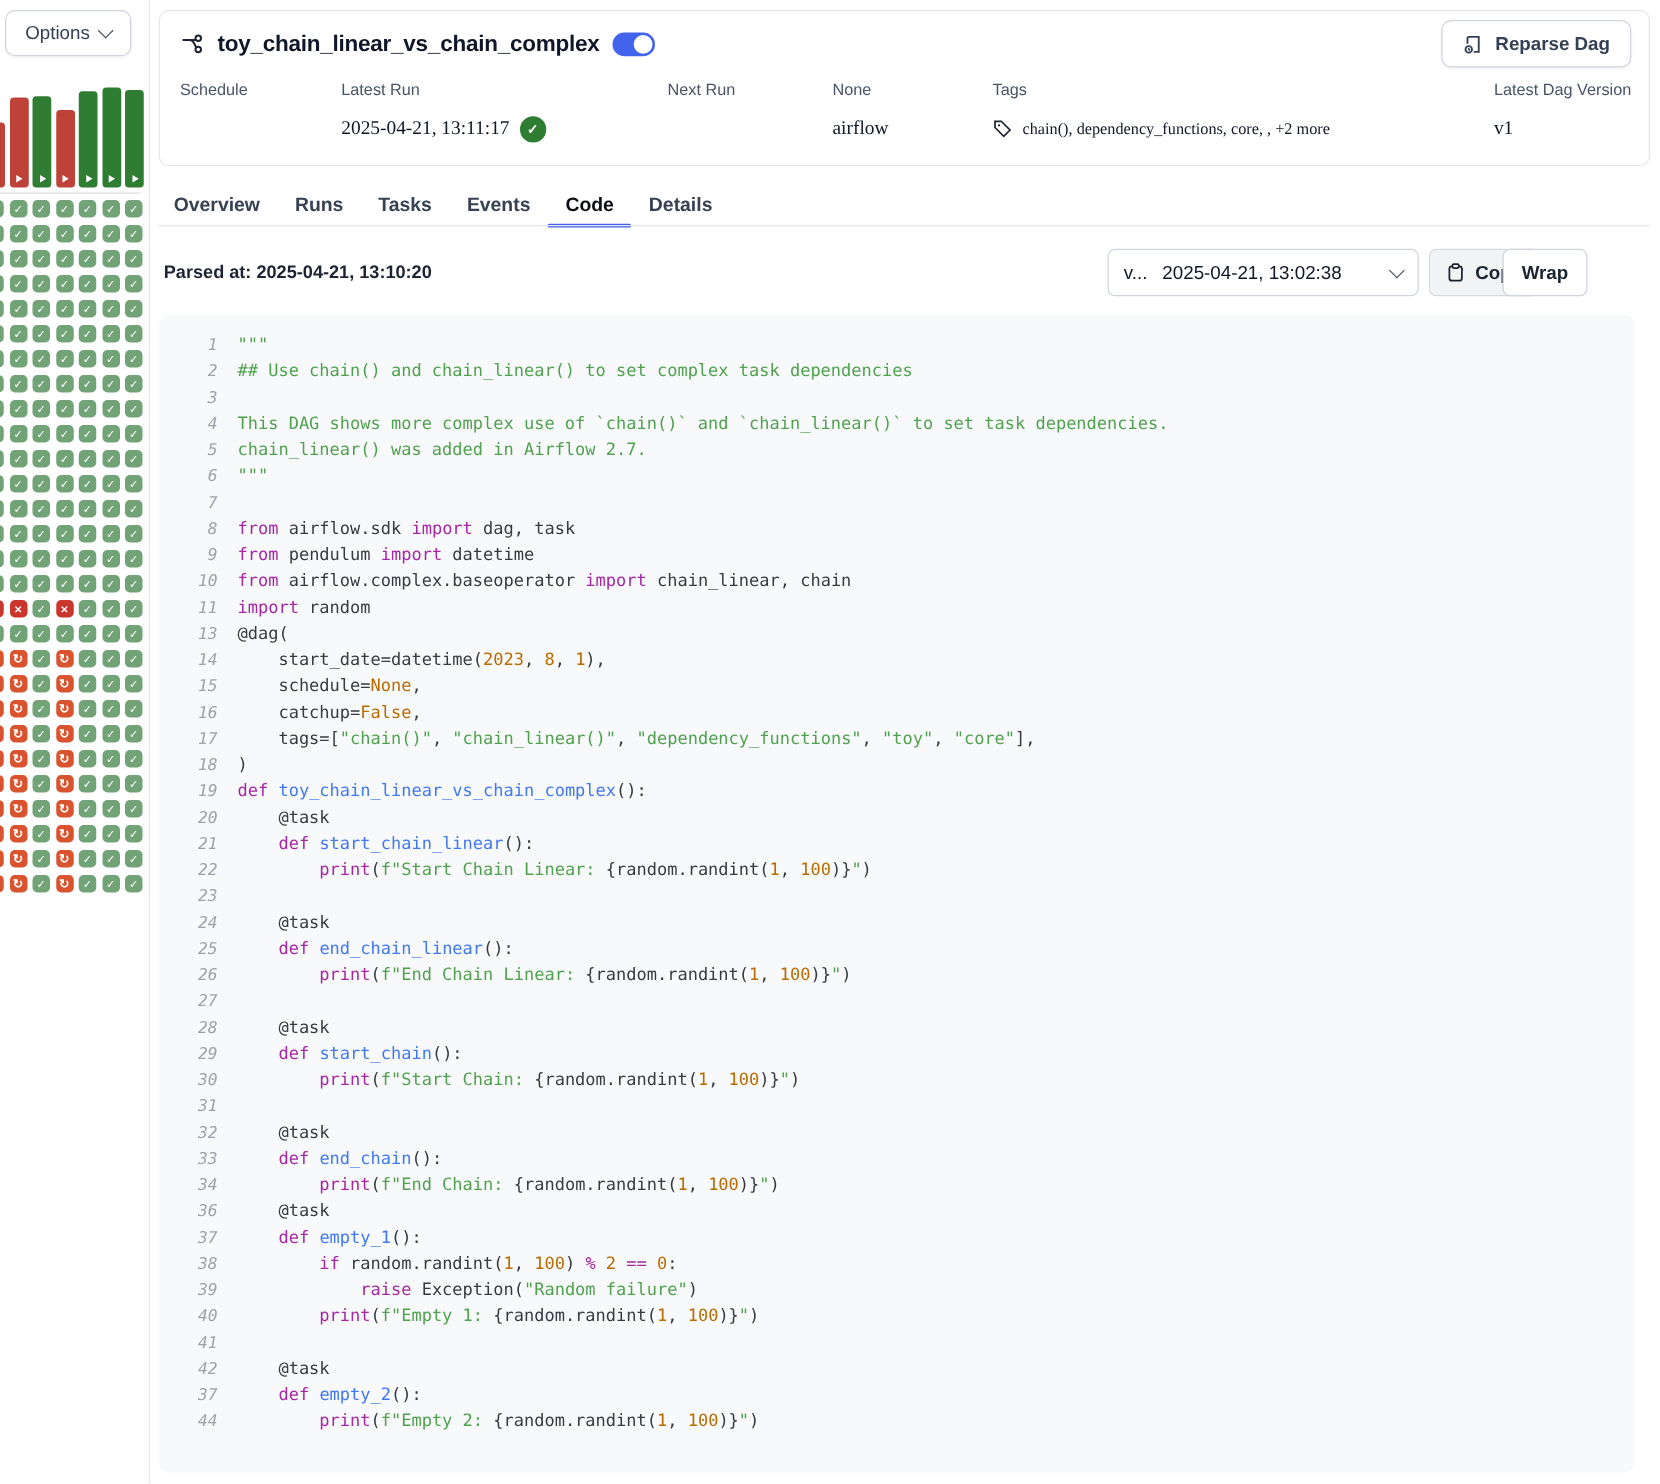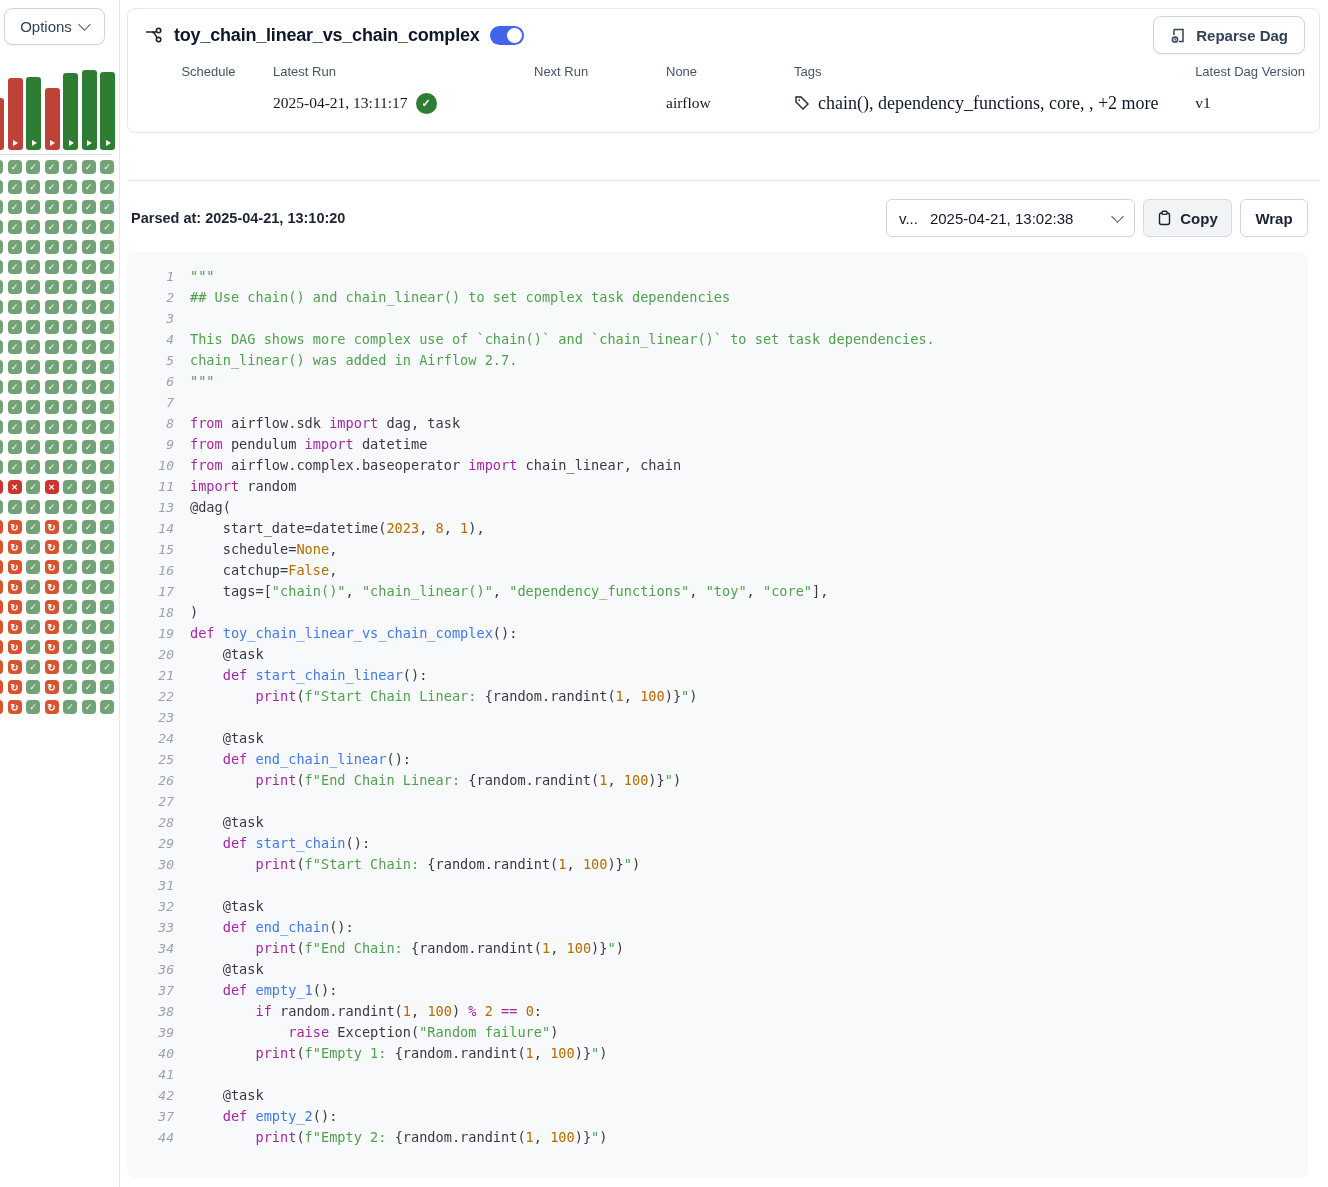--- a/index.html
+++ b/index.html
@@ -45,45 +45,45 @@
   .toggle{position:relative;width:34px;height:19px;border-radius:10px;background:var(--accent);
     cursor:pointer;flex:0 0 auto;}
   .toggle .knob{position:absolute;right:2px;top:2px;width:15px;height:15px;border-radius:50%;background:#fff;}
   .reparse-btn{position:absolute;right:14px;top:7px;height:38px;display:flex;align-items:center;gap:9px;
     padding:0 16px;background:#fff;border:1px solid var(--border-strong);border-radius:8px;
     font-size:15px;font-weight:600;color:#344054;cursor:pointer;box-shadow:0 1px 2px rgba(16,24,40,.05);}
   .meta-row{display:flex;align-items:flex-start;padding:18px 0 0 16px;}
   .meta-col .lbl{font-size:13px;font-weight:500;color:var(--text-secondary);}
   .meta-col .val{margin-top:13px;font-size:15.5px;color:var(--text-primary);display:flex;
     align-items:center;gap:8px;min-height:22px;font-family:Liberation Serif, serif;}
-  .mc-schedule{width:129px;text-align:center;} .mc-latest{width:261px;} .mc-next{width:132px;} .mc-owner{width:128px;}
+  .mc-schedule{width:129px;} .mc-latest{width:261px;} .mc-next{width:132px;} .mc-owner{width:128px;}
   .mc-tags{flex:1;} .mc-version{margin-left:auto;padding-right:14px;}
   .run-badge{width:21px;height:21px;border-radius:50%;background:var(--success-dark);display:flex;
     align-items:center;justify-content:center;color:#fff;font-size:11px;font-weight:700;cursor:pointer;}
-  .tags-val{font-size:18px;}
+  .tags-val{font-size:13px;}
   
   .tabs{position:absolute;left:-2px;top:148px;height:33px;display:flex;}
   .tab{position:relative;padding:0 14px;display:flex;align-items:center;font-size:15.5px;
     font-weight:600;color:#364152;cursor:pointer;}
   .tab.active{color:#0b0d12;font-weight:700;}
   .tab-underline{position:absolute;left:0;right:0;bottom:-1px;height:3px;background:var(--accent);
     border-radius:2px;}
   .tabs-divider{position:absolute;left:0;top:180px;width:1193px;height:1px;background:var(--border);}
   
   .parsed{position:absolute;left:4px;top:210px;font-size:14.5px;font-weight:700;color:#1c2433;}
   .parsed .pv{font-weight:700;}
   .version-select{position:absolute;left:759px;top:199px;width:249px;height:38px;background:#fff;
     border:1px solid var(--border-strong);border-radius:6px;display:flex;align-items:center;
     padding:0 12px;font-size:15px;color:var(--text-primary);cursor:pointer;}
   .version-select .vshort{margin-right:12px;}
   .version-select .chev{margin-left:auto;}
   .copy-btn{position:absolute;left:1016px;top:199px;width:89px;height:38px;background:#f1f3f5;
     border:1px solid #d5d9e0;border-radius:6px;display:flex;align-items:center;justify-content:center;
     gap:8px;font-size:15px;font-weight:600;color:#1a2330;cursor:pointer;}
-  .wrap-btn{position:absolute;left:1113px;top:199px;width:68px;height:38px;background:#fff;
+  .wrap-btn{position:absolute;left:1075px;top:199px;width:68px;height:38px;background:#fff;
     border:1px solid var(--border-strong);border-radius:6px;display:flex;align-items:center;
     justify-content:center;font-size:15px;font-weight:600;color:#1a2330;cursor:pointer;}
   
   .code-panel{position:absolute;left:0;top:252px;width:1181px;height:926px;background:var(--panel-bg);
     border-radius:8px;overflow:hidden;padding:14px 0 0 14px;}
   .code-line{display:flex;height:21px;line-height:21px;white-space:pre;
     font-family:"DejaVu Sans Mono",monospace;font-size:13.6px;}
   .gutter{width:33px;flex:0 0 33px;text-align:right;color:var(--line-number);font-style:italic;
     font-size:13px;}
   .src{margin-left:16px;color:var(--plain);}
@@ -435,20 +435,41 @@
             <span class="tags-val">chain(), dependency_functions, core, , +2 more</span>
           </div>
         </div>
         <div class="meta-col mc-version">
           <div class="lbl">Latest Dag Version</div>
           <div class="val">v1</div>
         </div>
       </div>
     </div>
 
+    <div class="tabs">
+        <div class="tab">
+          <span>Overview</span>
+        </div>
+        <div class="tab">
+          <span>Runs</span>
+        </div>
+        <div class="tab">
+          <span>Tasks</span>
+        </div>
+        <div class="tab">
+          <span>Events</span>
+        </div>
+        <div class="tab active">
+          <span>Code</span>
+          <div class="tab-underline"></div>
+        </div>
+        <div class="tab">
+          <span>Details</span>
+        </div>
+      </div>
     <div class="tabs-divider"></div>
 
     <div class="parsed"><span>Parsed at:</span><span class="pv"> 2025-04-21, 13:10:20</span></div>
 
     <div class="version-select">
       <span class="vshort">v...</span>
       <span>2025-04-21, 13:02:38</span>
       <span class="chev"></span>
     </div>
     <button class="copy-btn">

